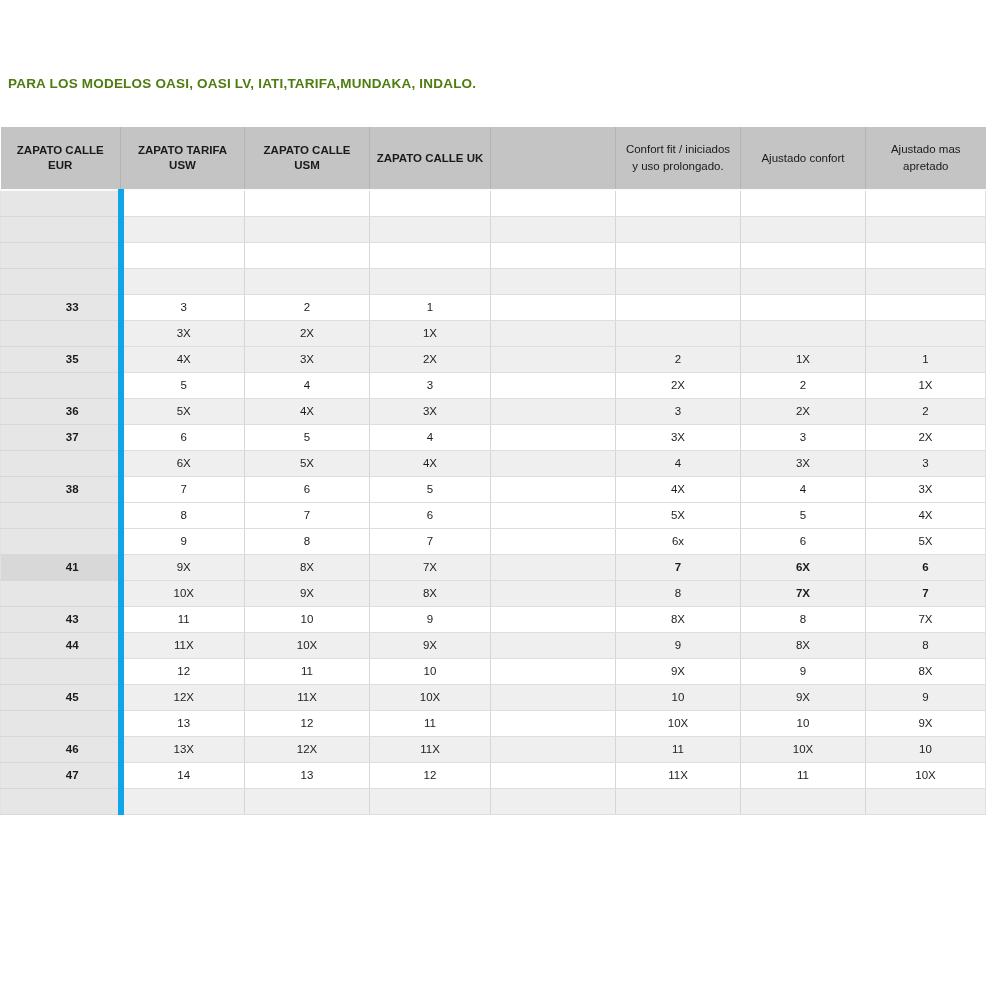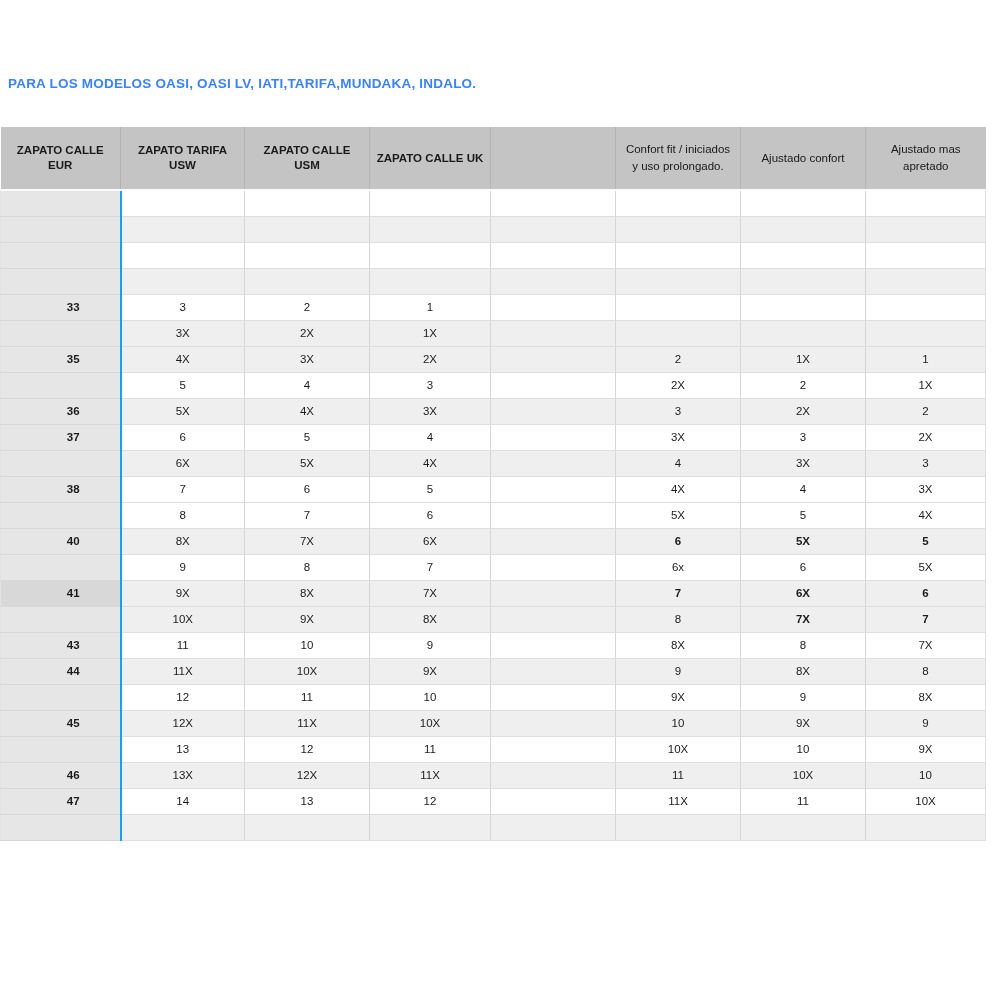--- a/index.html
+++ b/index.html
@@ -15,21 +15,21 @@
     background: #ffffff;
     overflow: hidden;
   }
   .title {
     position: absolute;
     left: 8px;
     top: 76px;
     margin: 0;
     font-size: 13.5px;
     font-weight: bold;
-    color: #3b82f6;
+    color: #4d7c0f;
     letter-spacing: 0.2px;
     white-space: nowrap;
   }
   table.size-table {
     position: absolute;
     left: 0;
     top: 127px;
     width: 985px;
     border-collapse: collapse;
     table-layout: fixed;
@@ -70,21 +70,21 @@
     padding: 0 4px;
     overflow: hidden;
     white-space: nowrap;
   }
   tbody tr.even td { background: #ffffff; }
   tbody tr.odd  td { background: #efefef; }
 
   tbody td.first {
     background: #e6e6e6 !important;
     font-weight: bold;
-    border-right: 2px solid #0ea5e9;
+    border-right: 6px solid #0ea5e9;
     border-left: 1px solid #e2e2e2;
     border-bottom: 1px solid #d8d8d8;
     padding-left: 30px;
   }
   tbody td.first.dark { background: #d8d8d8 !important; }
   tbody td:last-child { border-right: 1px solid #e0e0e0; }
   tbody td.b { font-weight: bold; }
 </style>
 </head>
 <body>
@@ -239,30 +239,20 @@
         <tr class="even">
           <td class="first"></td>
           <td>8</td>
           <td>7</td>
           <td>6</td>
           <td></td>
           <td>5X</td>
           <td>5</td>
           <td>4X</td>
         </tr>
-        <tr class="odd">
-          <td class="first">40</td>
-          <td>8X</td>
-          <td>7X</td>
-          <td>6X</td>
-          <td></td>
-          <td class="b">6</td>
-          <td class="b">5X</td>
-          <td class="b">5</td>
-        </tr>
         <tr class="even">
           <td class="first"></td>
           <td>9</td>
           <td>8</td>
           <td>7</td>
           <td></td>
           <td>6x</td>
           <td>6</td>
           <td>5X</td>
         </tr>

